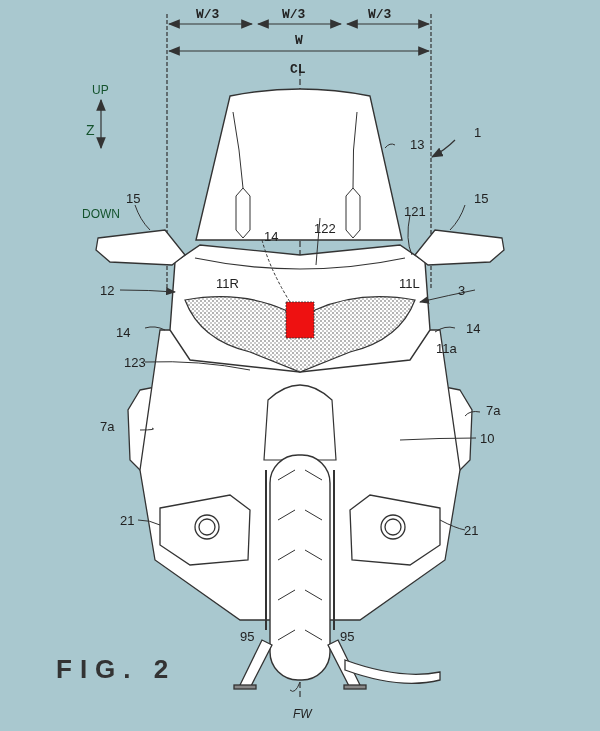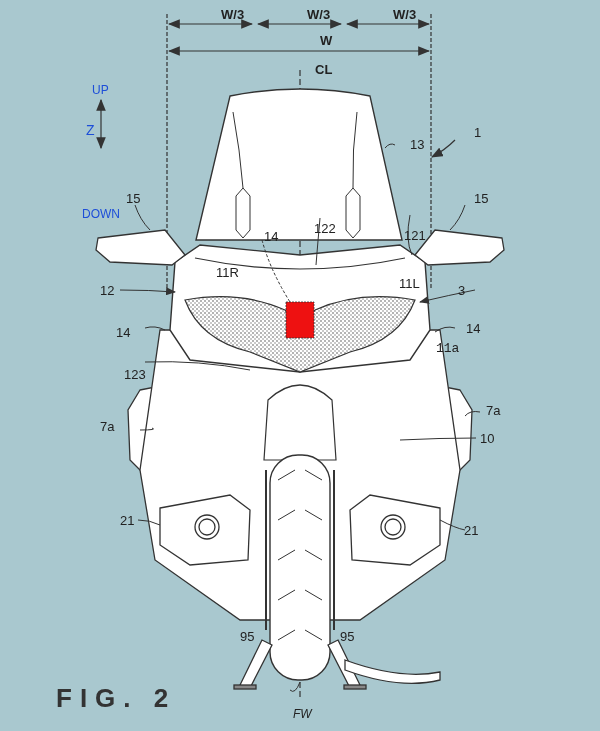--- a/index.html
+++ b/index.html
@@ -1,21 +1,21 @@
 <!DOCTYPE html>
 <html><head>
 <meta charset="utf-8">
 <style>
   html,body{margin:0;padding:0;}
   body{width:600px;height:731px;background:#a9c8cf;overflow:hidden;position:relative;font-family:"Liberation Sans",sans-serif;}
   #fig{position:absolute;left:0;top:0;width:600px;height:731px;}
   .lbl{position:absolute;font-family:"Liberation Sans",sans-serif;font-size:13px;color:#222;white-space:nowrap;line-height:1;}
-  .dim{font-family:Liberation Sans, sans-serif;font-size:13px;font-weight:bold;color:#222;margin-left:25px;}
-  .fig-title{position:absolute;left:56px;top:654px;font-family:"Liberation Sans",sans-serif;font-size:26px;font-weight:bold;letter-spacing:8px;color:#333;margin-top:29px;}
-  .axis-lbl{font-size:12px;color:#1d4ed8;text-align:center;}
+  .dim{font-family:Liberation Mono, monospace;font-size:13px;font-weight:bold;color:#222;}
+  .fig-title{position:absolute;left:56px;top:654px;font-family:"Liberation Sans",sans-serif;font-size:26px;font-weight:bold;letter-spacing:8px;color:#333;}
+  .axis-lbl{font-size:12px;color:#14532d;text-align:center;}
 </style>
 </head>
 <body>
 
 <svg id="fig" viewBox="0 0 600 731" xmlns="http://www.w3.org/2000/svg">
   <defs>
     <pattern id="dots" width="4" height="4" patternUnits="userSpaceOnUse">
       <rect width="4" height="4" fill="#fff"></rect>
       <circle cx="1" cy="1" r="0.8" fill="#555"></circle>
       <circle cx="3" cy="3" r="0.8" fill="#888"></circle>
@@ -141,29 +141,29 @@
 <div class="lbl axis-lbl" style="left:92px;top:84px;">UP</div>
 <div class="lbl axis-lbl" style="left:86px;top:123px;font-size:14px;">Z</div>
 <div class="lbl axis-lbl" style="left:82px;top:160px;margin-top:48px;">DOWN</div>
 
 <div class="lbl" style="left:474px;top:126px;">1</div>
 <div class="lbl" style="left:410px;top:138px;">13</div>
 <div class="lbl" style="left:126px;top:192px;">15</div>
 <div class="lbl" style="left:474px;top:192px;">15</div>
 <div class="lbl" style="left:264px;top:230px;">14</div>
 <div class="lbl" style="left:314px;top:222px;">122</div>
-<div class="lbl" style="left:404px;top:205px;margin-top:24px;">121</div>
+<div class="lbl" style="left:404px;top:205px;">121</div>
 <div class="lbl" style="left:100px;top:284px;">12</div>
 <div class="lbl" style="left:458px;top:284px;">3</div>
-<div class="lbl" style="left:216px;top:266px;">11R</div>
+<div class="lbl" style="left:216px;top:277px;">11R</div>
 <div class="lbl" style="left:356px;top:277px;margin-left:43px;">11L</div>
 <div class="lbl" style="left:116px;top:326px;">14</div>
 <div class="lbl" style="left:466px;top:322px;">14</div>
-<div class="lbl" style="left:124px;top:368px;">123</div>
-<div class="lbl" style="left:436px;top:342px;font-family:Liberation Mono, monospace;">11a</div>
+<div class="lbl" style="left:124px;top:356px;">123</div>
+<div class="lbl" style="left:436px;top:342px;">11a</div>
 <div class="lbl" style="left:100px;top:420px;">7a</div>
 <div class="lbl" style="left:486px;top:404px;">7a</div>
 <div class="lbl" style="left:480px;top:432px;">10</div>
 <div class="lbl" style="left:120px;top:514px;">21</div>
 <div class="lbl" style="left:464px;top:524px;">21</div>
 <div class="lbl" style="left:240px;top:630px;">95</div>
 <div class="lbl" style="left:340px;top:630px;">95</div>
 <div class="lbl" style="left:293px;top:708px;font-size:12px;font-style:italic;">FW</div>
 
 <div class="fig-title">FIG. 2</div>

